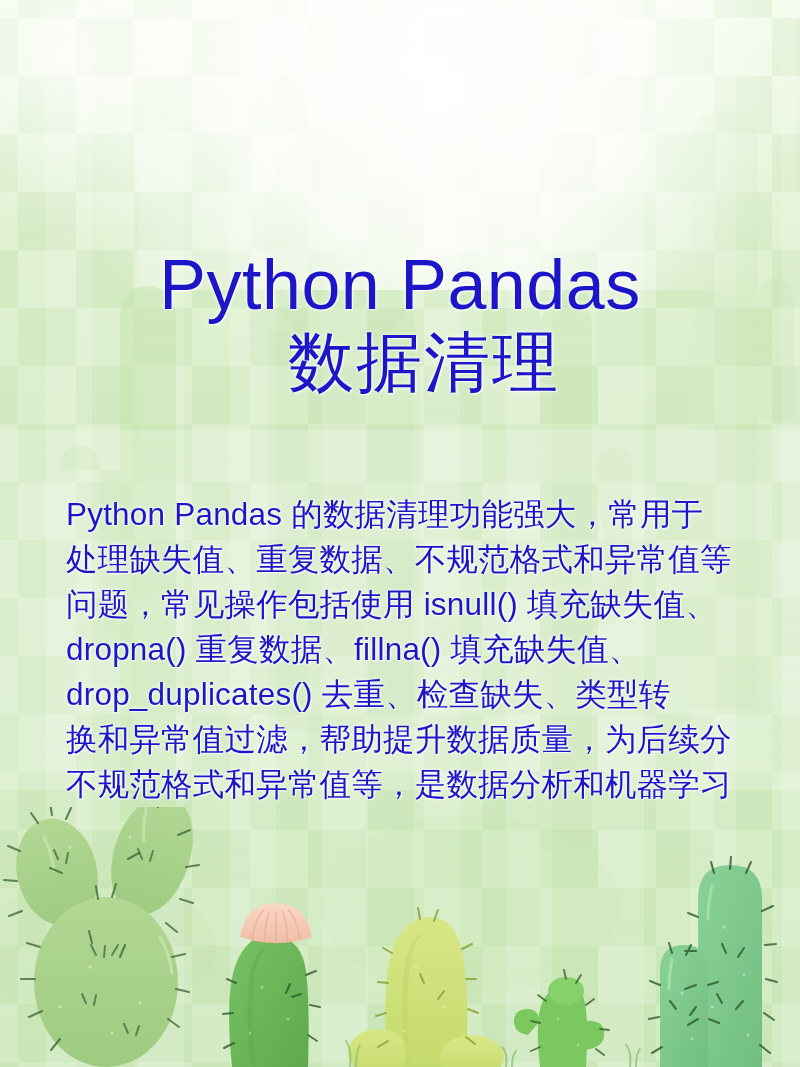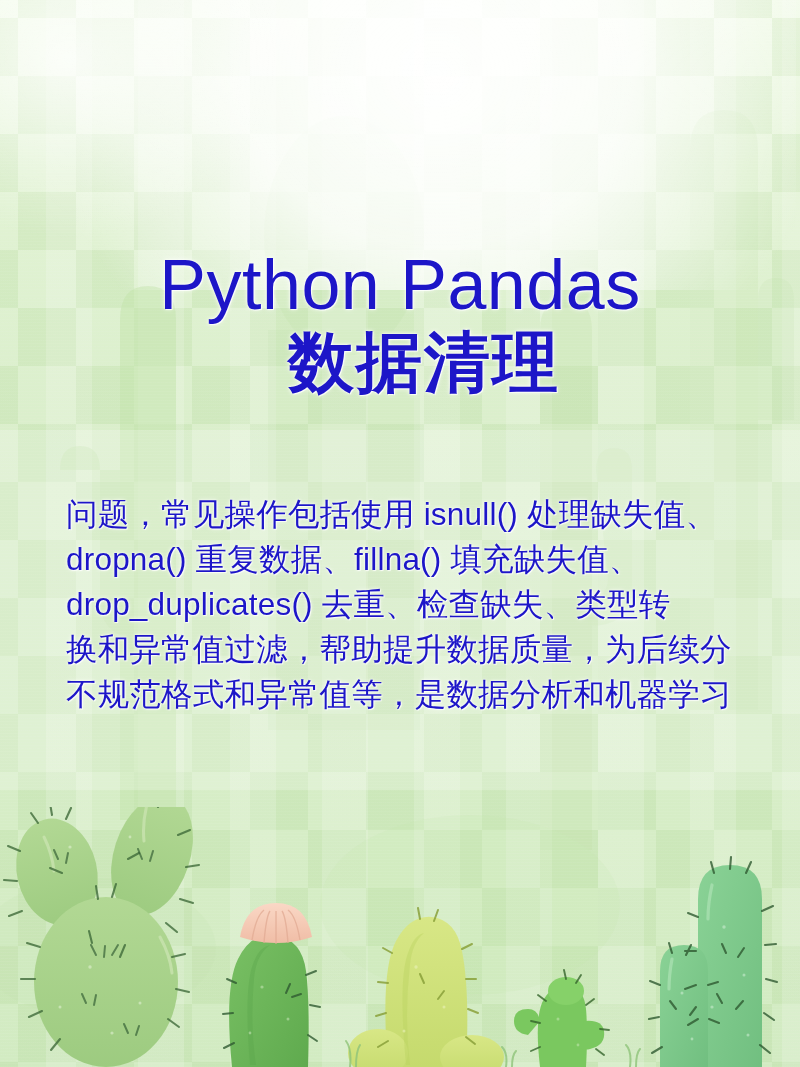--- a/index.html
+++ b/index.html
@@ -112,21 +112,21 @@
     text-shadow:
       0 0 2px rgba(255,255,255,0.95),
       0 0 5px rgba(255,255,255,0.85),
       1px 1px 0 rgba(255,255,255,0.7);
     white-space: nowrap;
   }
   .title-cn {
     color: #1d16c8;
     font-size: 66px;
     line-height: 76px;
-    font-weight: 700;
+    font-weight: 400;
     letter-spacing: 2px;
     text-shadow:
       0 0 2px rgba(255,255,255,0.95),
       0 0 5px rgba(255,255,255,0.85),
       1px 1px 0 rgba(255,255,255,0.7);
     white-space: nowrap;
     margin-left: 48px;
   }
   .body-block {
     position: absolute;
@@ -421,21 +421,23 @@
   </div>
 
   <div class="content">
 
     <div class="title-block">
       <div class="title-en">Python Pandas</div>
       <div class="title-cn">数据清理</div>
     </div>
 
     <div class="body-block">
-      <div class="body-line">问题，常见操作包括使用 isnull() 处理缺失值、</div>
+      <div class="body-line">Python Pandas 的数据清理功能强大，常用于</div>
+      <div class="body-line">处理缺失值、重复数据、不规范格式和异常值等</div>
+      <div class="body-line">问题，常见操作包括使用 isnull() 填充缺失值、</div>
       <div class="body-line">dropna() 重复数据、fillna() 填充缺失值、</div>
       <div class="body-line">drop_duplicates() 去重、检查缺失、类型转</div>
       <div class="body-line">换和异常值过滤，帮助提升数据质量，为后续分</div>
       <div class="body-line">不规范格式和异常值等，是数据分析和机器学习</div>
     </div>
 
   </div>
 </div>
 
 </body></html>

